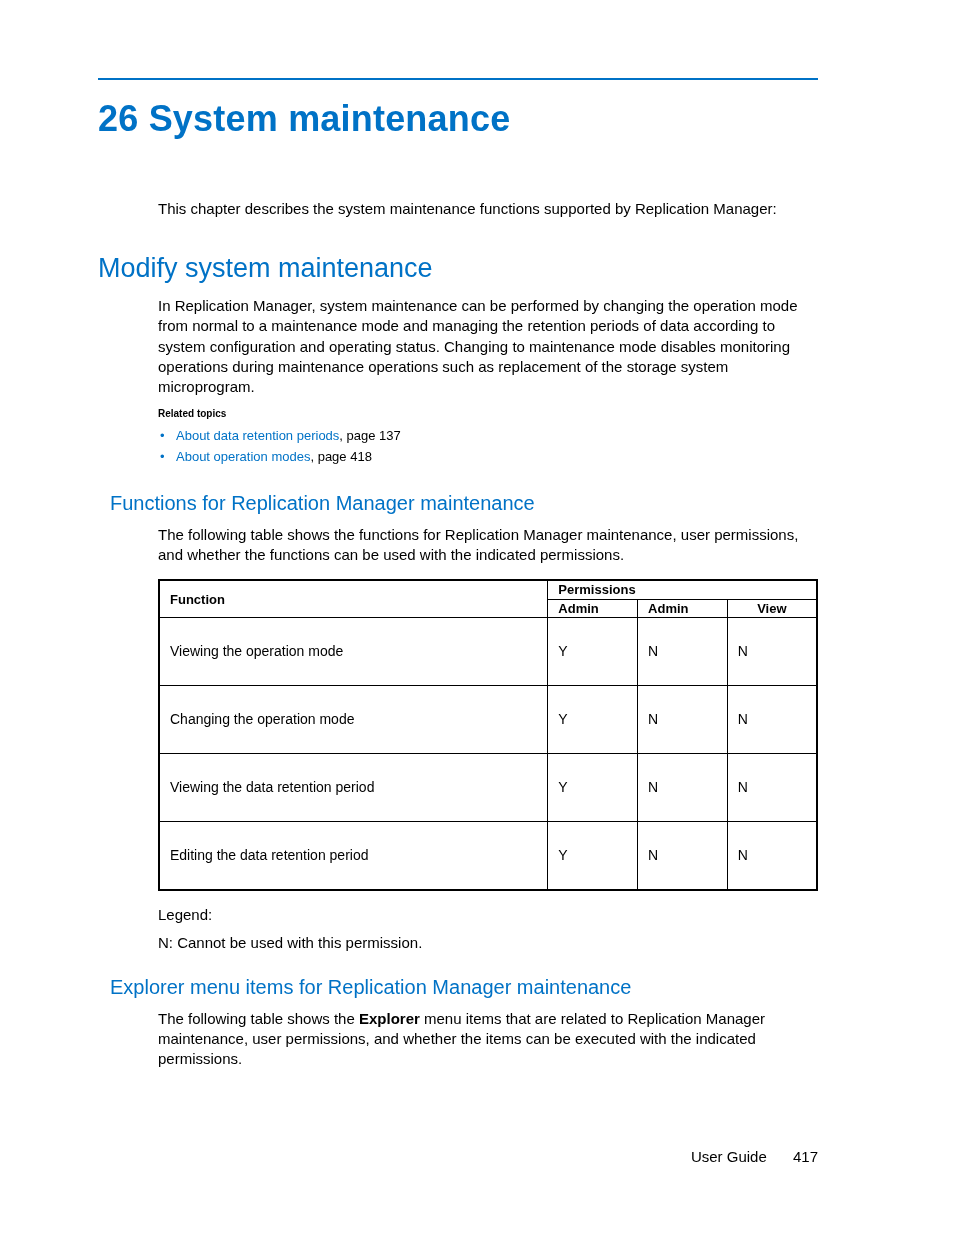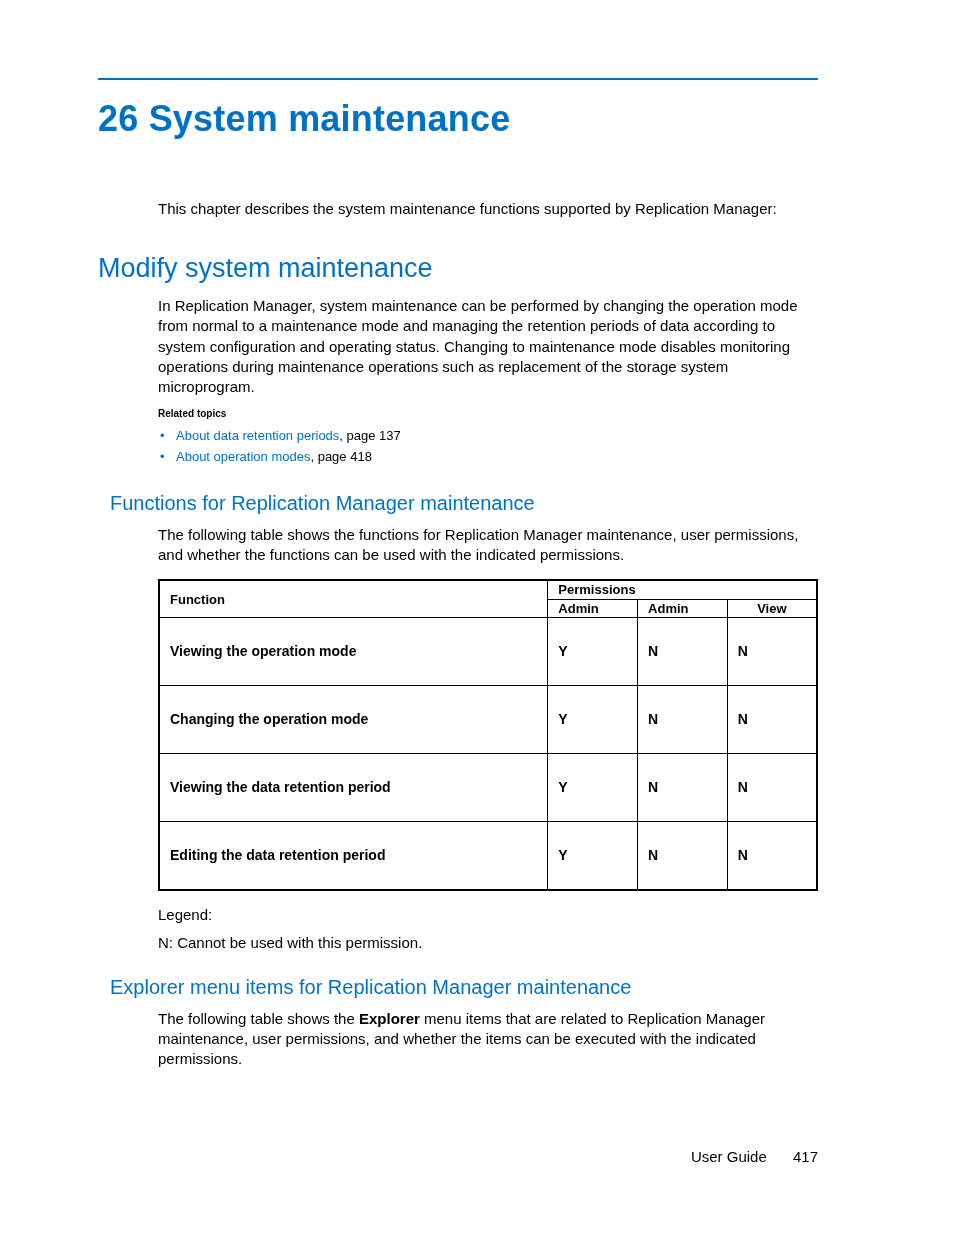--- a/index.html
+++ b/index.html
@@ -85,21 +85,20 @@
     text-align: left;
     vertical-align: middle;
   }
   table.perm th {
     font-weight: bold;
     padding: 0 10px;
     font-size: 13px;
   }
   table.perm td {
     padding: 24px 10px;
-    font-weight: bold;
   }
   
   table.perm { border: 2px solid #000; }
   .legend p { margin: 8px 0; font-size: 15px; }
   .footer {
     position: absolute;
     bottom: 70px;
     right: 98px;
     font-size: 15px;
   }

